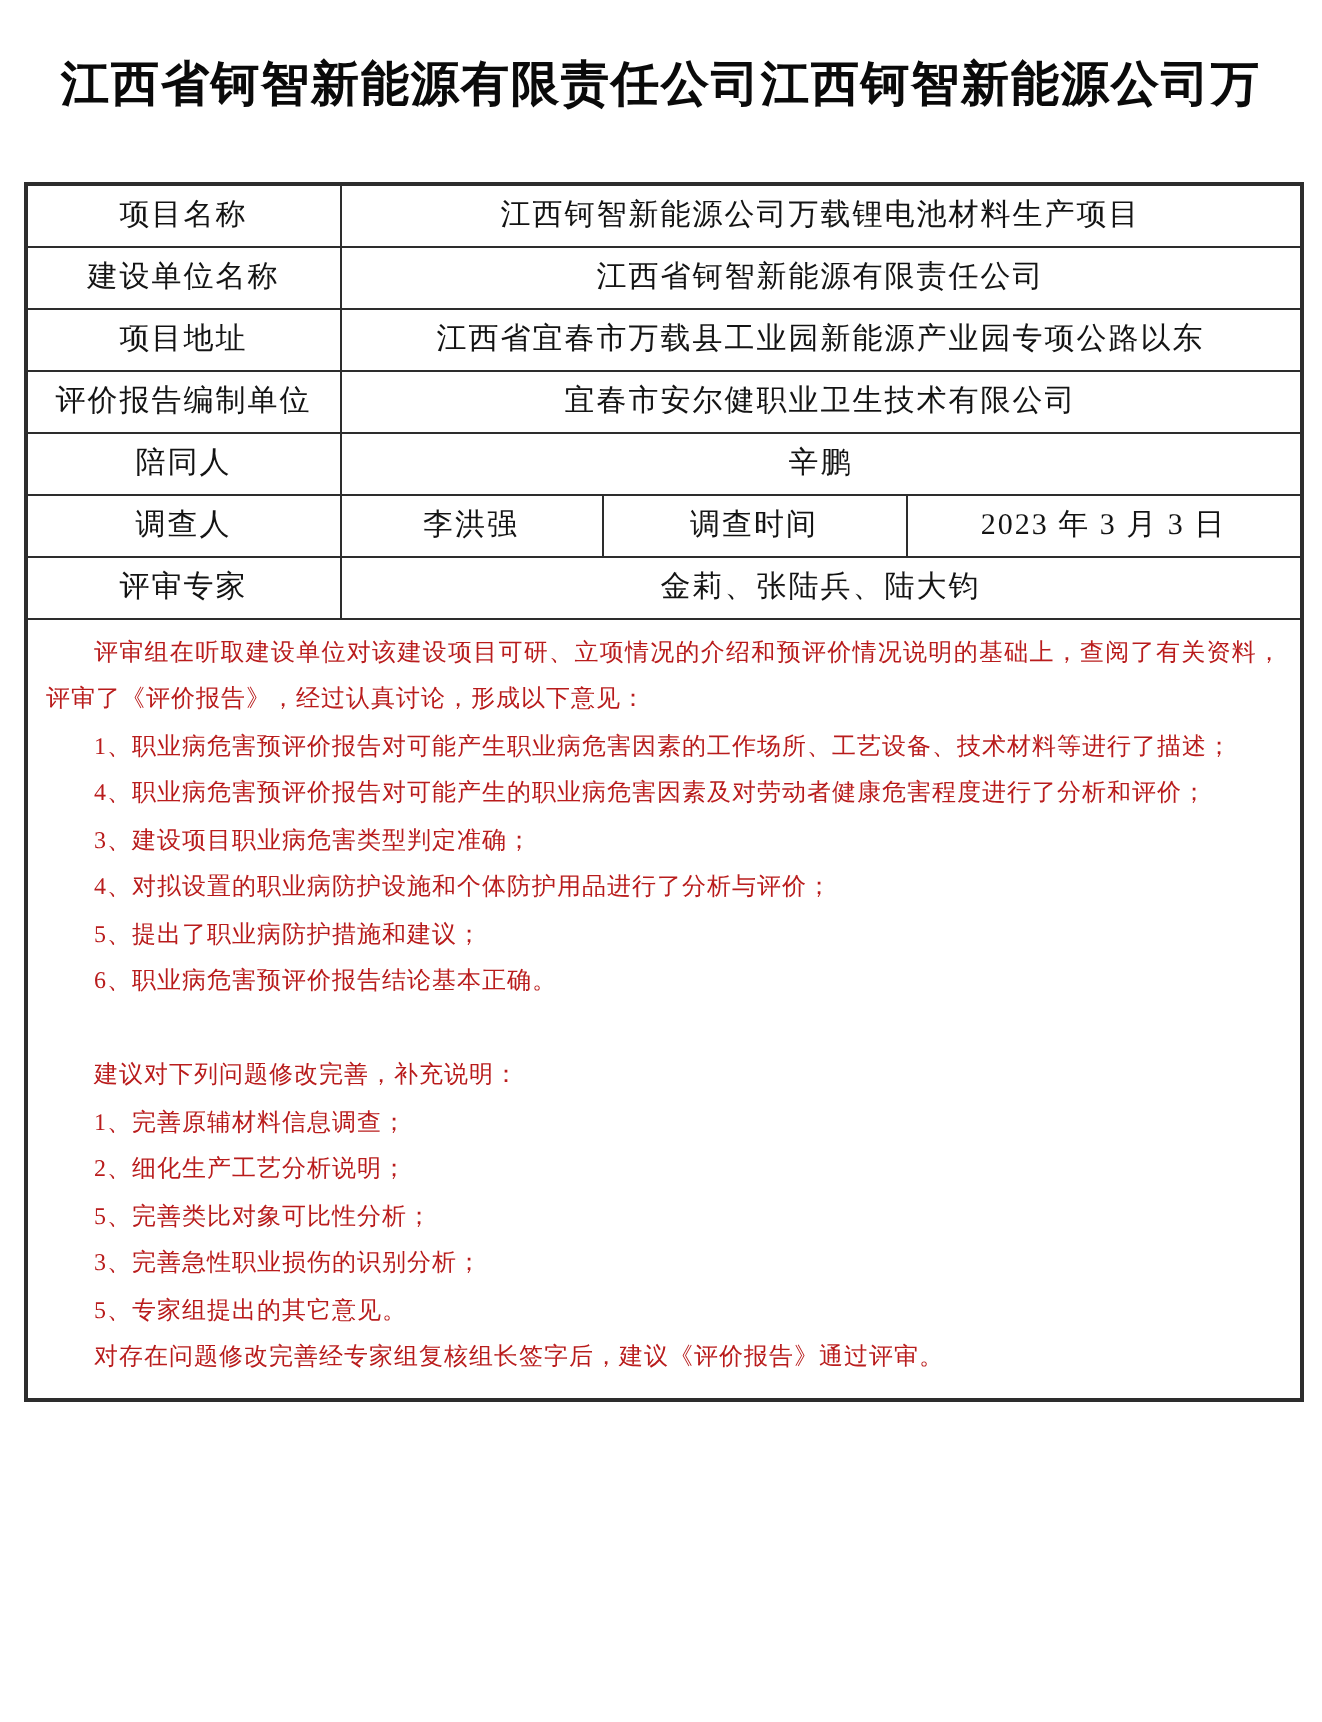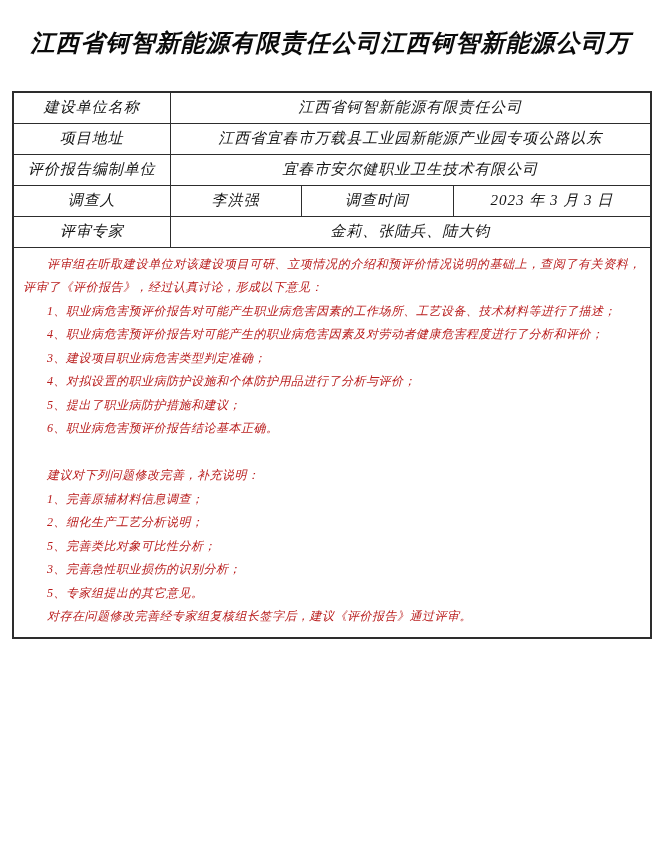--- a/index.html
+++ b/index.html
@@ -1,15 +1,15 @@
 <!DOCTYPE html>
 <html><head>
 <meta charset="utf-8">
 <style>
-  * { box-sizing: border-box; margin: 0; padding: 0; font-style: italic; }
+  * { box-sizing: border-box; margin: 0; padding: 0; }
   html, body { background: #ffffff; }
   body {
     width: 661px;
     height: 861px;
     overflow: hidden;
     font-family: "Liberation Serif", "DejaVu Serif", serif;
     color: #111111;
     position: relative;
   }
   .title {
@@ -62,30 +62,38 @@
 
 <table class="info">
   <colgroup>
     <col style="width:157px">
     <col style="width:131px">
     <col style="width:152px">
     <col style="width:198px">
   </colgroup>
   <tbody>
     <tr>
+      <td>项目名称</td>
+      <td colspan="3">江西钶智新能源公司万载锂电池材料生产项目</td>
+    </tr>
+    <tr>
       <td>建设单位名称</td>
       <td colspan="3">江西省钶智新能源有限责任公司</td>
     </tr>
     <tr>
       <td>项目地址</td>
       <td colspan="3">江西省宜春市万载县工业园新能源产业园专项公路以东</td>
     </tr>
     <tr>
       <td>评价报告编制单位</td>
       <td colspan="3">宜春市安尔健职业卫生技术有限公司</td>
+    </tr>
+    <tr>
+      <td>陪同人</td>
+      <td colspan="3">辛鹏</td>
     </tr>
     <tr>
       <td>调查人</td>
       <td>李洪强</td>
       <td>调查时间</td>
       <td>2023 年 3 月 3 日</td>
     </tr>
     <tr>
       <td>评审专家</td>
       <td colspan="3">金莉、张陆兵、陆大钧</td>

